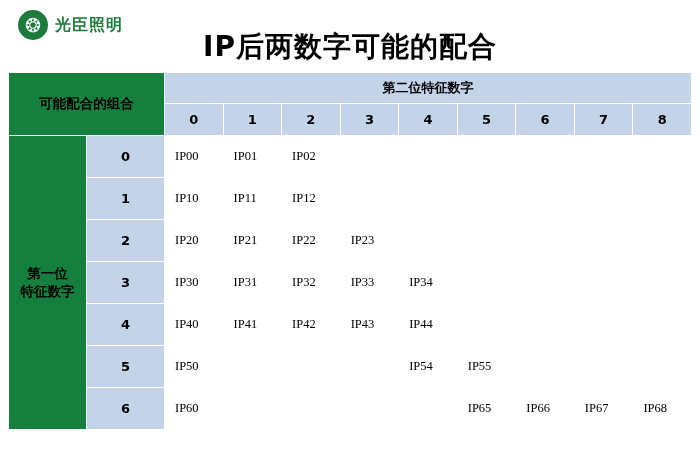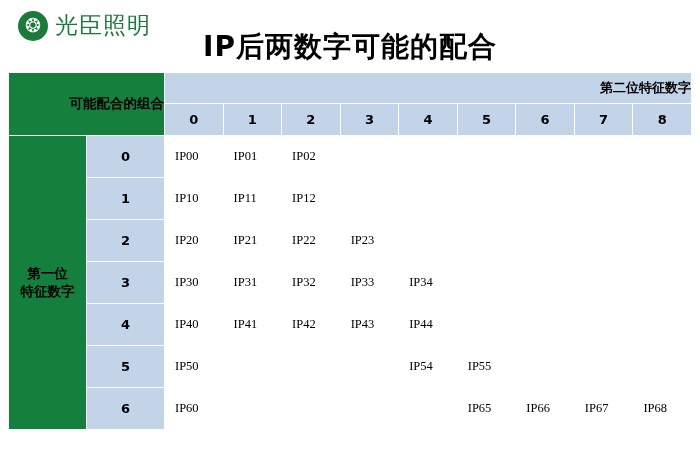--- a/index.html
+++ b/index.html
@@ -41,22 +41,22 @@
     position: relative;
   }
   .logo-mark .swirl {
     color: #ffffff;
     font-size: 19px;
     line-height: 1;
     font-family: "DejaVu Sans", sans-serif;
   }
   .logo-text {
     font-family: "DejaVu Sans", sans-serif;
-    font-size: 23px;
-    font-weight: normal;
+    font-size: 16px;
+    font-weight: bold;
     color: #1c7a3a;
     letter-spacing: 1px;
   }
 
   
   .title {
     position: absolute;
     left: 0;
     top: 28px;
     width: 700px;
@@ -107,21 +107,21 @@
     font-family: "Liberation Serif", serif;
     color: #000;
     height: 41px;
   }
   .cell-text {
     display: block;
     padding-left: 10px;
     text-align: left;
   }
   .cell.empty .cell-text { color: transparent; }
-  .h-top { height: 30px; text-align: right; }
+  .h-top { height: 30px; }
   .h-sub { height: 31px; }
 
   
   .table-wrap table {
     border: 1px solid #ffffff;
   }
 
   
   .watermark {
     position: absolute;

